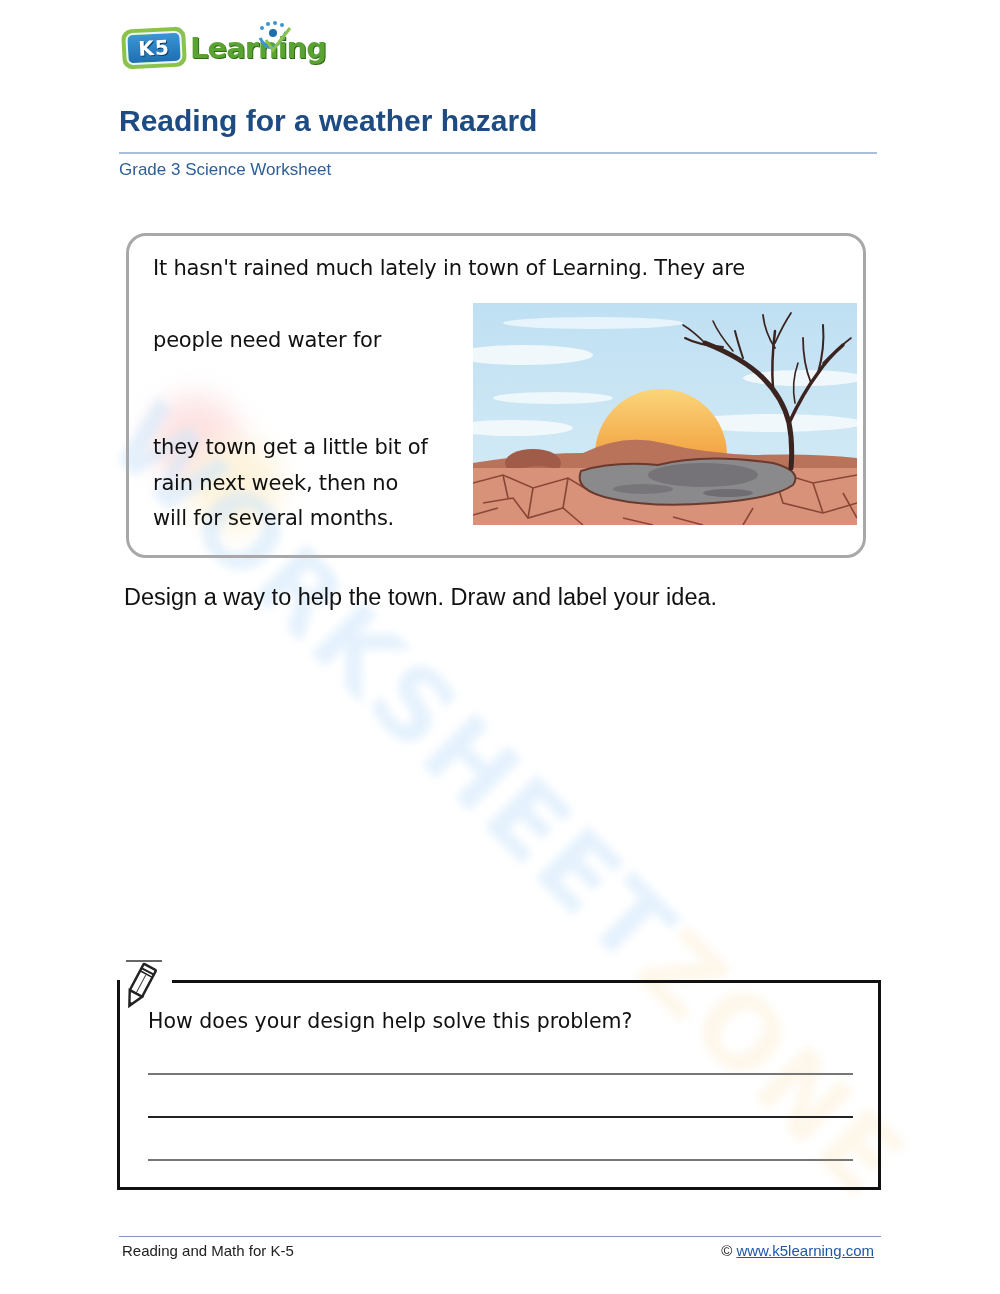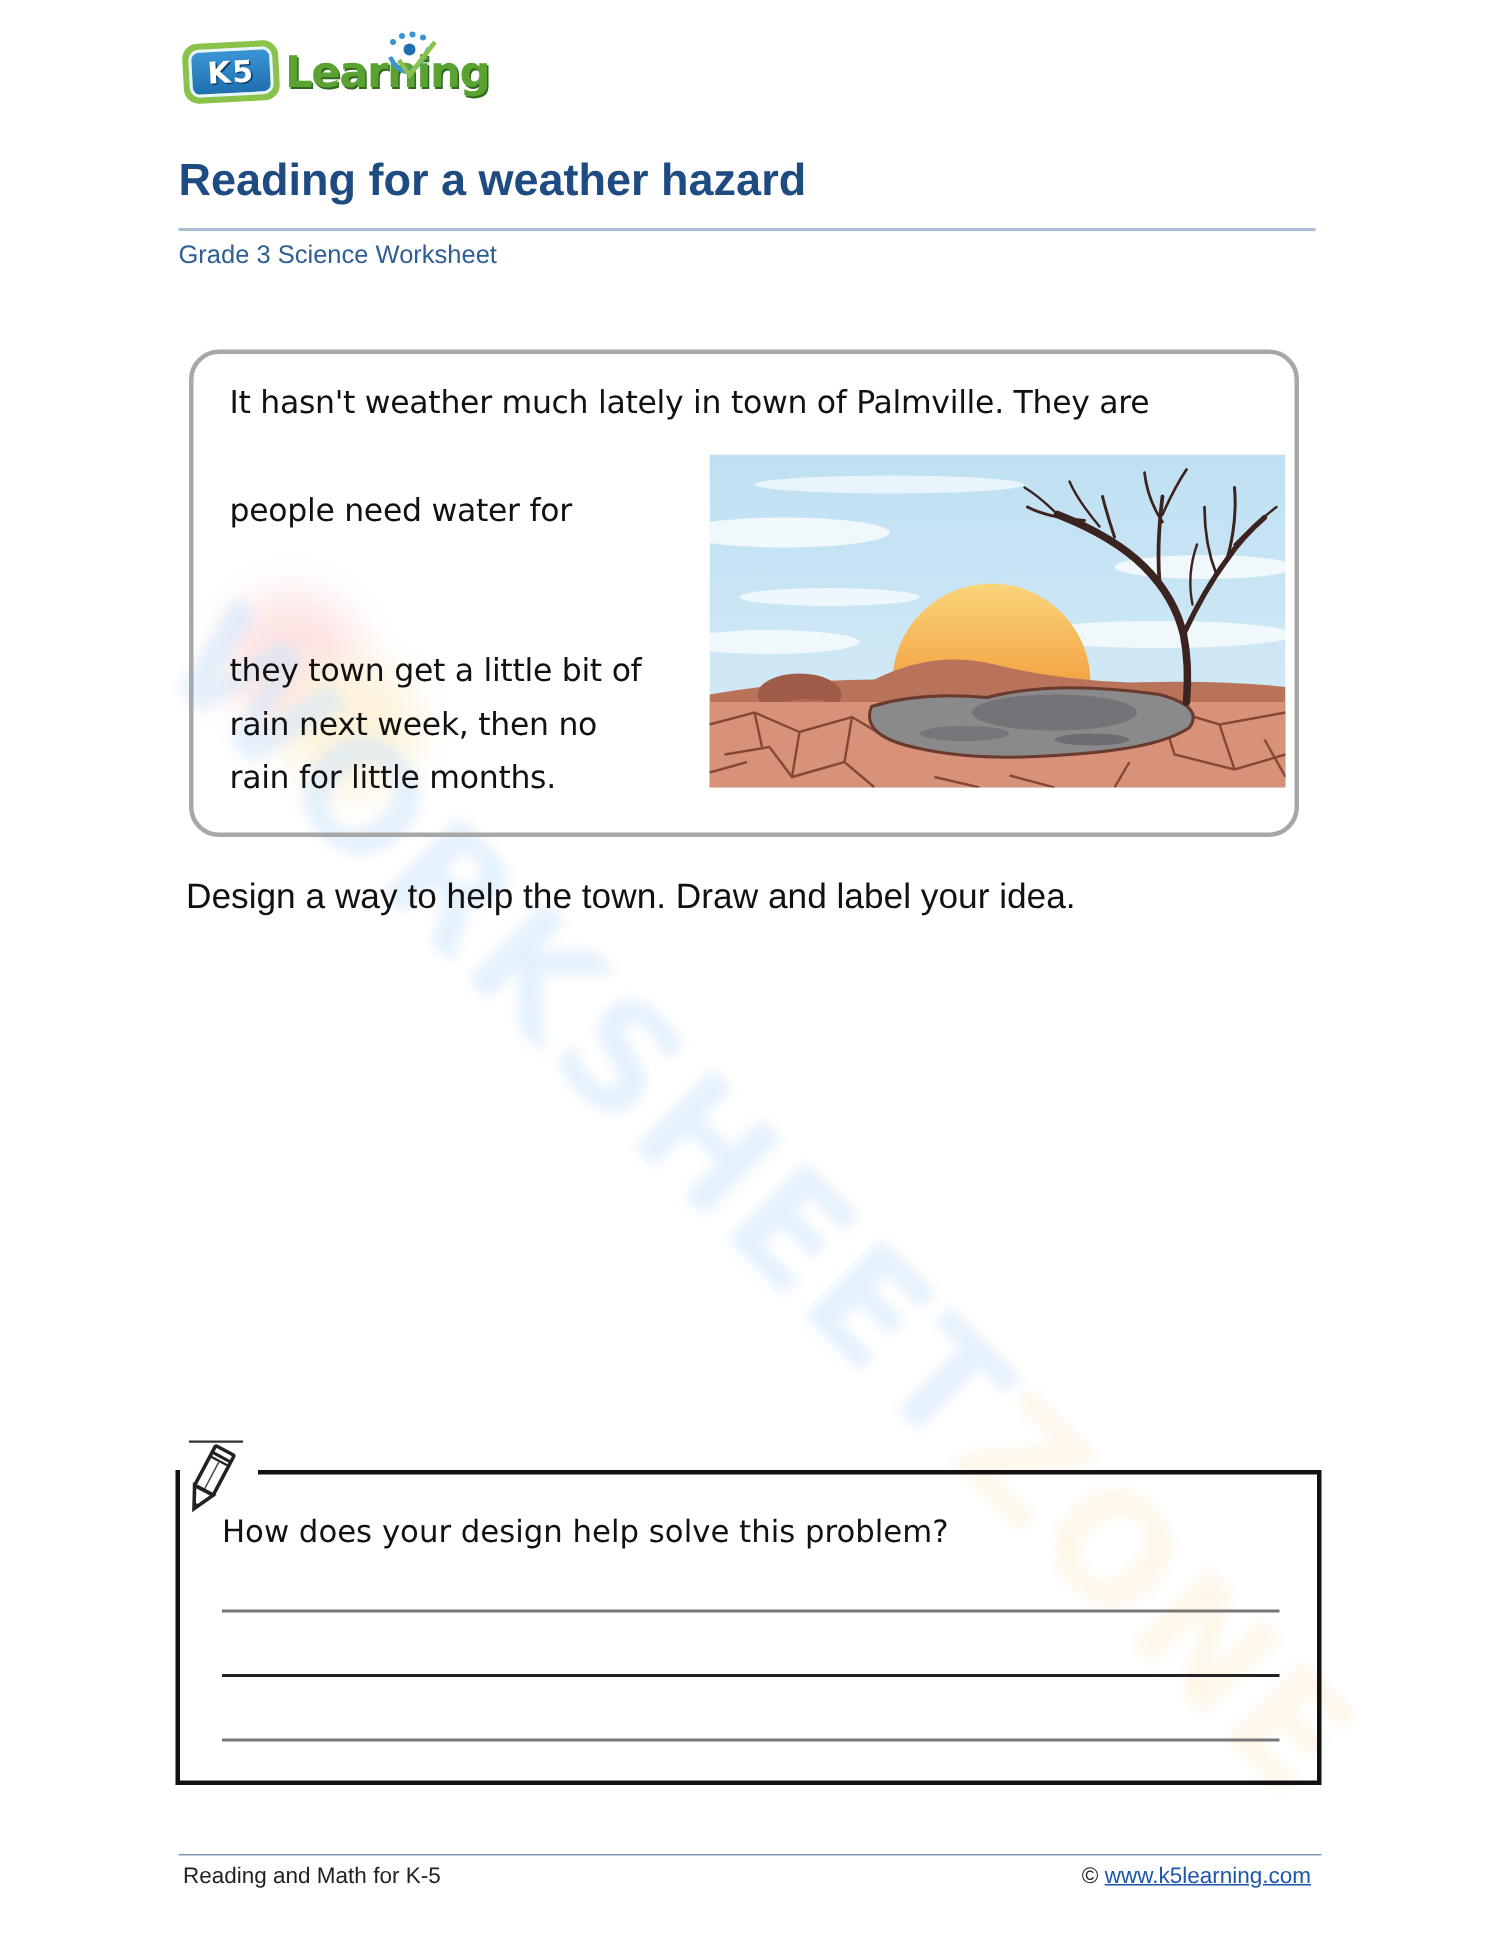--- a/index.html
+++ b/index.html
@@ -77,25 +77,25 @@
     <path d="M8 18 Q20 40 34 12" stroke="#3b95d4" stroke-width="3" fill="none"></path>
     <path d="M14 20 L21 30 L38 8" stroke="#8bc34a" stroke-width="3" fill="none"></path>
   </svg>
 </div>
 
 <div class="title">Reading for a weather hazard</div>
 <div class="title-rule"></div>
 <div class="subtitle">Grade 3 Science Worksheet</div>
 
 <div class="story-box">
-  <div class="story-line" style="top:20px;">It hasn't weather much lately in town of Palmville. They are</div>
+  <div class="story-line" style="top:20px;">It hasn't rained much lately in town of Learning. They are</div>
   <div class="story-line" style="top:92px;">people need water for</div>
   <div class="story-line" style="top:199px;">they town get a little bit of</div>
   <div class="story-line" style="top:235px;">rain next week, then no</div>
-  <div class="story-line" style="top:270px;">rain for little months.</div>
+  <div class="story-line" style="top:270px;">will for several months.</div>
 
   <svg class="story-image" viewBox="0 0 384 222" preserveAspectRatio="none" aria-label="drought landscape with setting sun, dead tree and dried-up pond on cracked earth">
     <defs>
       <linearGradient id="sky" x1="0" y1="0" x2="0" y2="1">
         <stop offset="0" stop-color="#bfe0f3"></stop>
         <stop offset="1" stop-color="#d7ecf6"></stop>
       </linearGradient>
       <linearGradient id="sun" x1="0" y1="0" x2="0" y2="1">
         <stop offset="0" stop-color="#fbd57a"></stop>
         <stop offset="1" stop-color="#f3a444"></stop>

